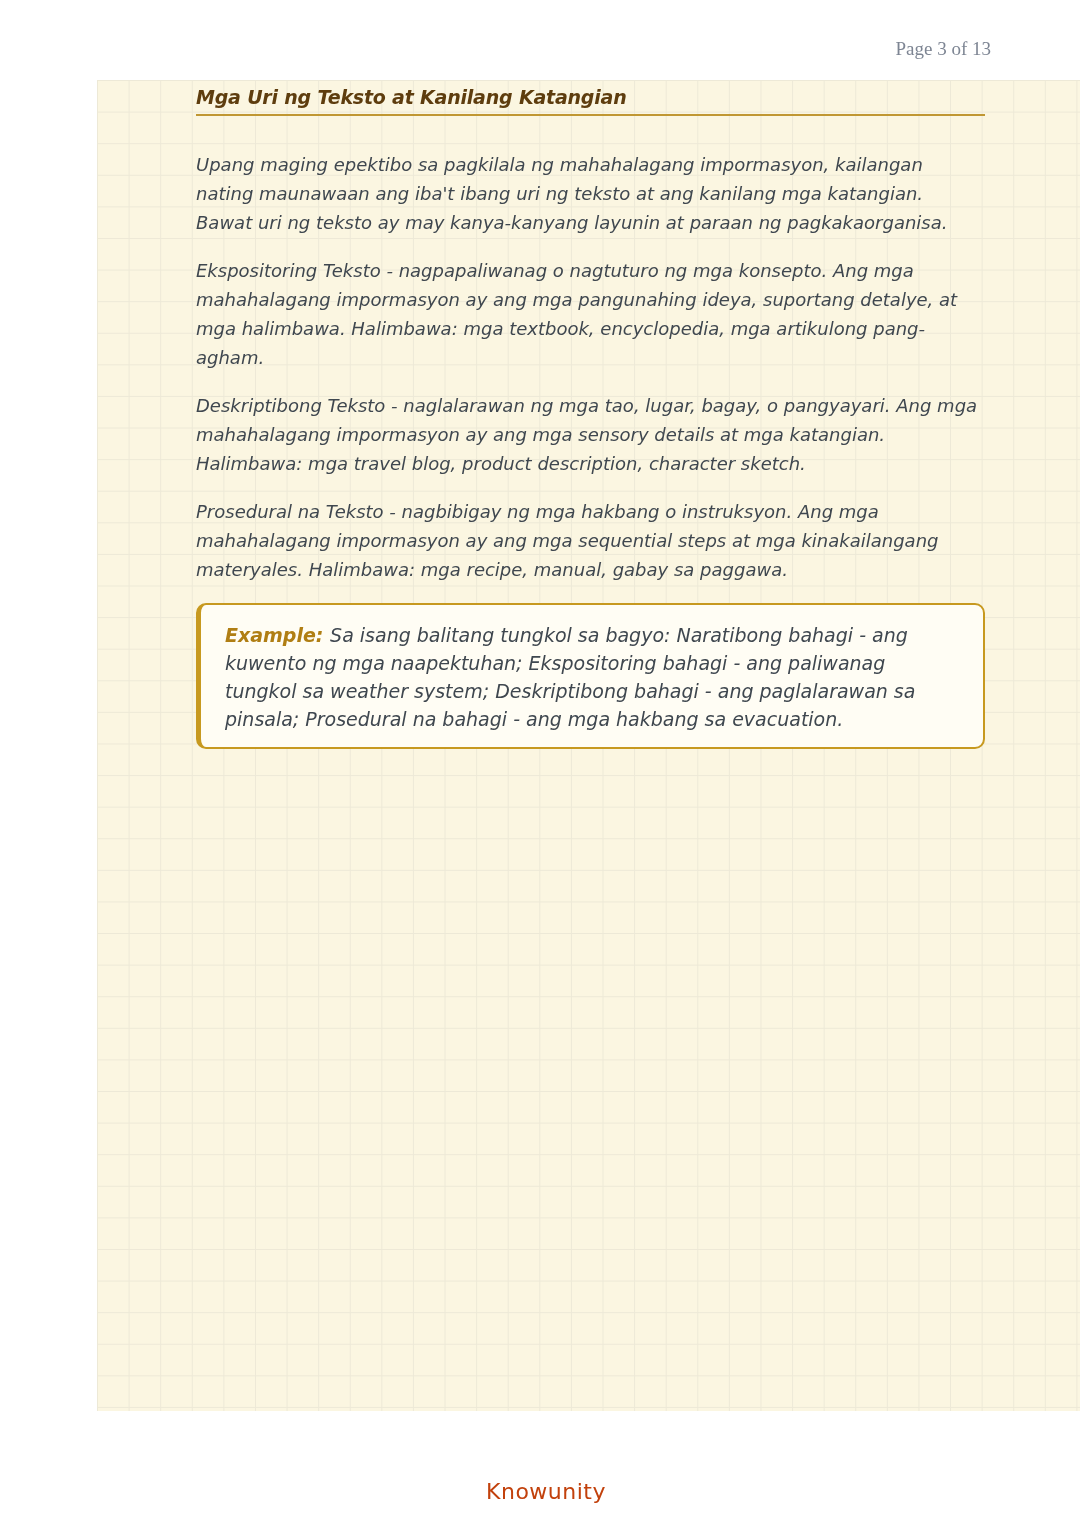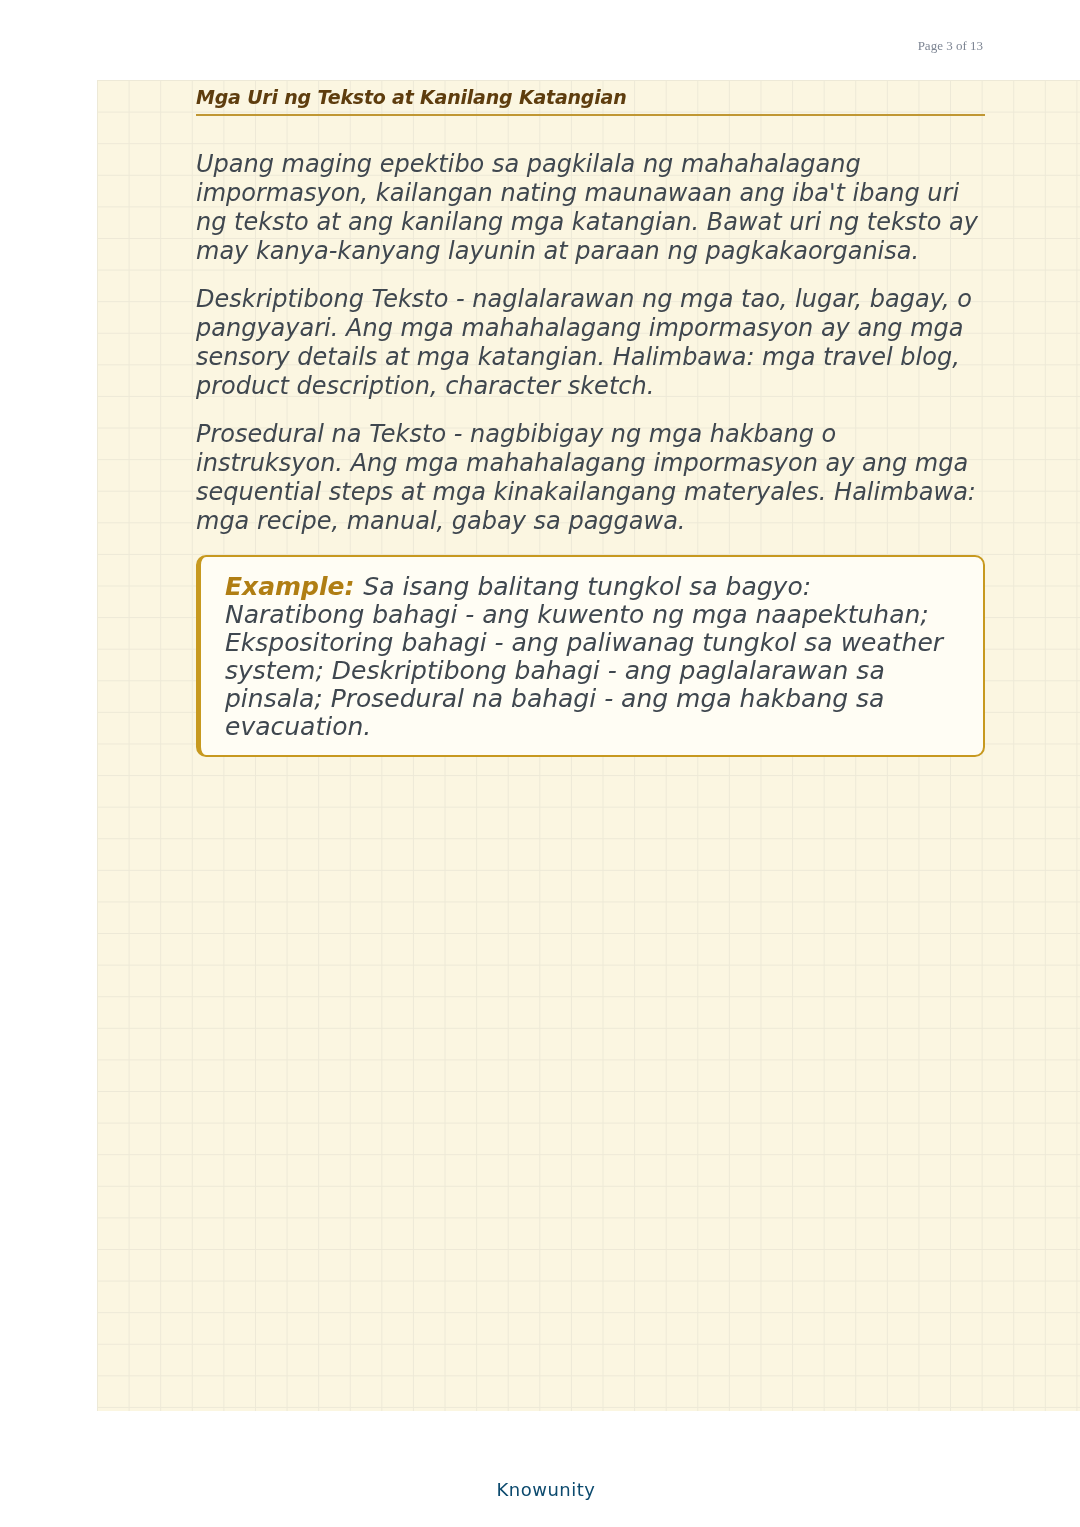--- a/index.html
+++ b/index.html
@@ -14,23 +14,23 @@
     position: relative;
     width: 1080px;
     height: 1527px;
     background: #ffffff;
     overflow: hidden;
   }
 
   .page-number {
     position: absolute;
     top: 38px;
-    right: 97px;
+    right: 89px;
     font-family: "Liberation Serif", serif;
-    font-size: 13px;
+    font-size: 19px;
     color: #7d8593;
   }
 
   .sheet {
     position: absolute;
     left: 97px;
     top: 80px;
     width: 988px;
     height: 1331px;
     background-color: #fbf6e1;
@@ -53,76 +53,77 @@
     letter-spacing: -0.2px;
     color: #5e3d0e;
     border-bottom: 2px solid #c09733;
     padding-bottom: 4px;
   }
 
   h2.heading.first { margin: 0 0 34px 0; }
   h2.heading.second { margin: 24px 0 33px 0; }
 
   p.para {
-    font-size: 24px;
+    font-size: 18px;
     line-height: 29px;
     color: #3f474f;
     margin: 0 1px 19px 0;
   }
 
   .example-box {
     margin-top: 8px;
     border: 2px solid #c7991f;
     border-left: 5px solid #c7991f;
     border-radius: 10px;
     background: #fffdf4;
     padding: 16px 26px 14px 24px;
   }
 
   .example-box .example-para {
-    font-size: 25px;
+    font-size: 19px;
     line-height: 28px;
     color: #3f474f;
     margin: 0;
   }
 
   .example-label {
     font-weight: bold;
     color: #b07e13;
     margin-right: 0.35em;
   }
 
   .footer-brand {
     position: absolute;
     top: 1479px;
     left: 0;
     width: 100%;
     text-align: center;
-    font-size: 18px;
+    font-size: 22px;
     letter-spacing: 0.5px;
-    color: #0c4a6e;
+    color: #c2410c;
     padding-left: 12px;
   }
 </style>
 </head>
 <body>
 
 <div class="page">
 
   <div class="page-number">Page 3 of 13</div>
 
   <div class="sheet">
     <div class="content">
 
       <h2 class="heading first">Mga Uri ng Teksto at Kanilang Katangian</h2>
 
       <p class="para">Upang maging epektibo sa pagkilala ng mahahalagang impormasyon, kailangan nating maunawaan ang iba't ibang uri ng teksto at ang kanilang mga katangian. Bawat uri ng teksto ay may kanya-kanyang layunin at paraan ng pagkakaorganisa.</p>
 
 
 
+      <p class="para">Ekspositoring Teksto - nagpapaliwanag o nagtuturo ng mga konsepto. Ang mga mahahalagang impormasyon ay ang mga pangunahing ideya, suportang detalye, at mga halimbawa. Halimbawa: mga textbook, encyclopedia, mga artikulong pang-agham.</p>
 
 
       <p class="para">Deskriptibong Teksto - naglalarawan ng mga tao, lugar, bagay, o pangyayari. Ang mga mahahalagang impormasyon ay ang mga sensory details at mga katangian. Halimbawa: mga travel blog, product description, character sketch.</p>
 
       <p class="para">Prosedural na Teksto - nagbibigay ng mga hakbang o instruksyon. Ang mga mahahalagang impormasyon ay ang mga sequential steps at mga kinakailangang materyales. Halimbawa: mga recipe, manual, gabay sa paggawa.</p>
 
       <div class="example-box">
         <p class="example-para">
           <strong class="example-label">Example:</strong><span>Sa isang balitang tungkol sa bagyo: Naratibong bahagi - ang kuwento ng mga naapektuhan; Ekspositoring bahagi - ang paliwanag tungkol sa weather system; Deskriptibong bahagi - ang paglalarawan sa pinsala; Prosedural na bahagi - ang mga hakbang sa evacuation.</span>
         </p>

